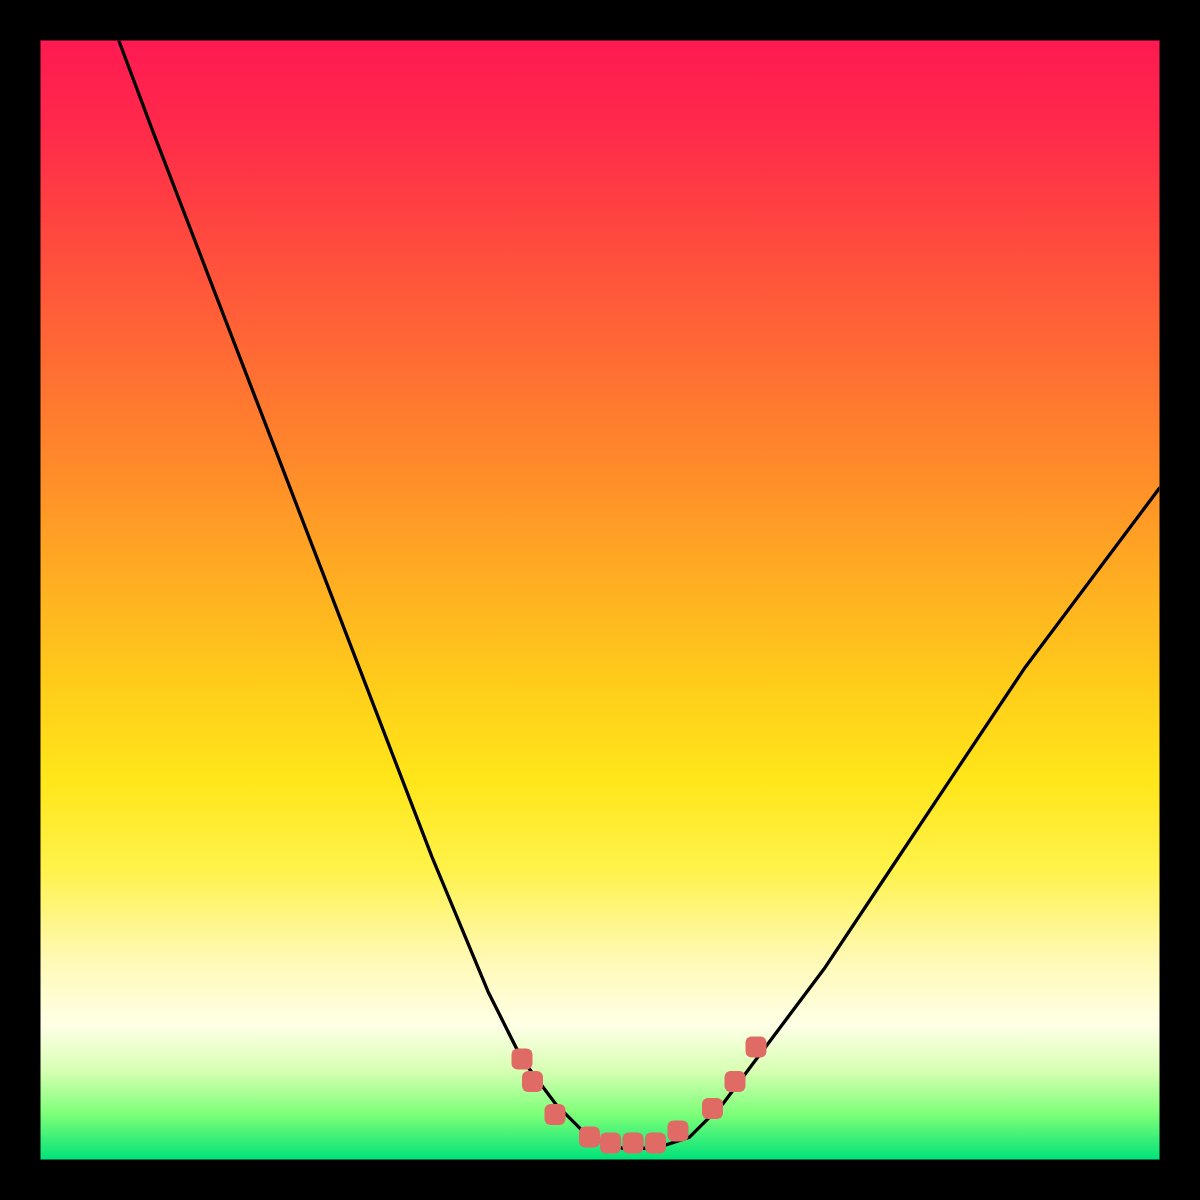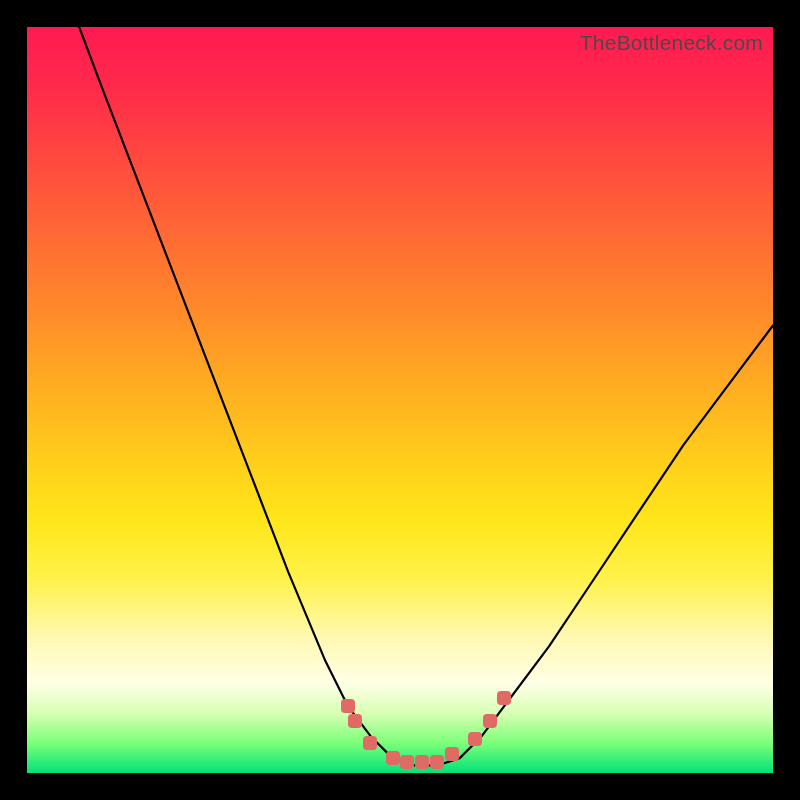--- a/index.html
+++ b/index.html
@@ -72,21 +72,20 @@
     background: #e06a64;
     transform: translate(-50%, -50%);
   }
 </style>
 </head>
 <body>
 
 <div class="frame">
   <div class="plot">
 
-    <div class="attrib">TheBottleneck.com</div>
 
     <svg class="curve" viewBox="0 0 746 746" preserveAspectRatio="none">
       <path id="curve-path" fill="none" stroke="#000" stroke-width="2.2" stroke-linecap="round" stroke-linejoin="round" d="M52.2 0.0 L74.6 59.7 L111.9 156.7 L149.2 253.6 L186.5 350.6 L223.8 447.6 L261.1 544.6 L298.4 634.1 L320.8 678.9 L343.2 708.7 L365.5 731.1 L387.9 738.5 L410.3 738.5 L432.7 731.1 L455.1 708.7 L477.4 678.9 L522.2 619.2 L567.0 552.0 L611.7 484.9 L656.5 417.8 L701.2 358.1 L746.0 298.4"></path>
     </svg>
 
     <div class="markers" id="markers">
         <div class="marker" style="left: 320.78px; top: 678.86px;"></div>
         <div class="marker" style="left: 328.24px; top: 693.78px;"></div>
         <div class="marker" style="left: 343.16px; top: 716.16px;"></div>
         <div class="marker" style="left: 365.54px; top: 731.08px;"></div>

